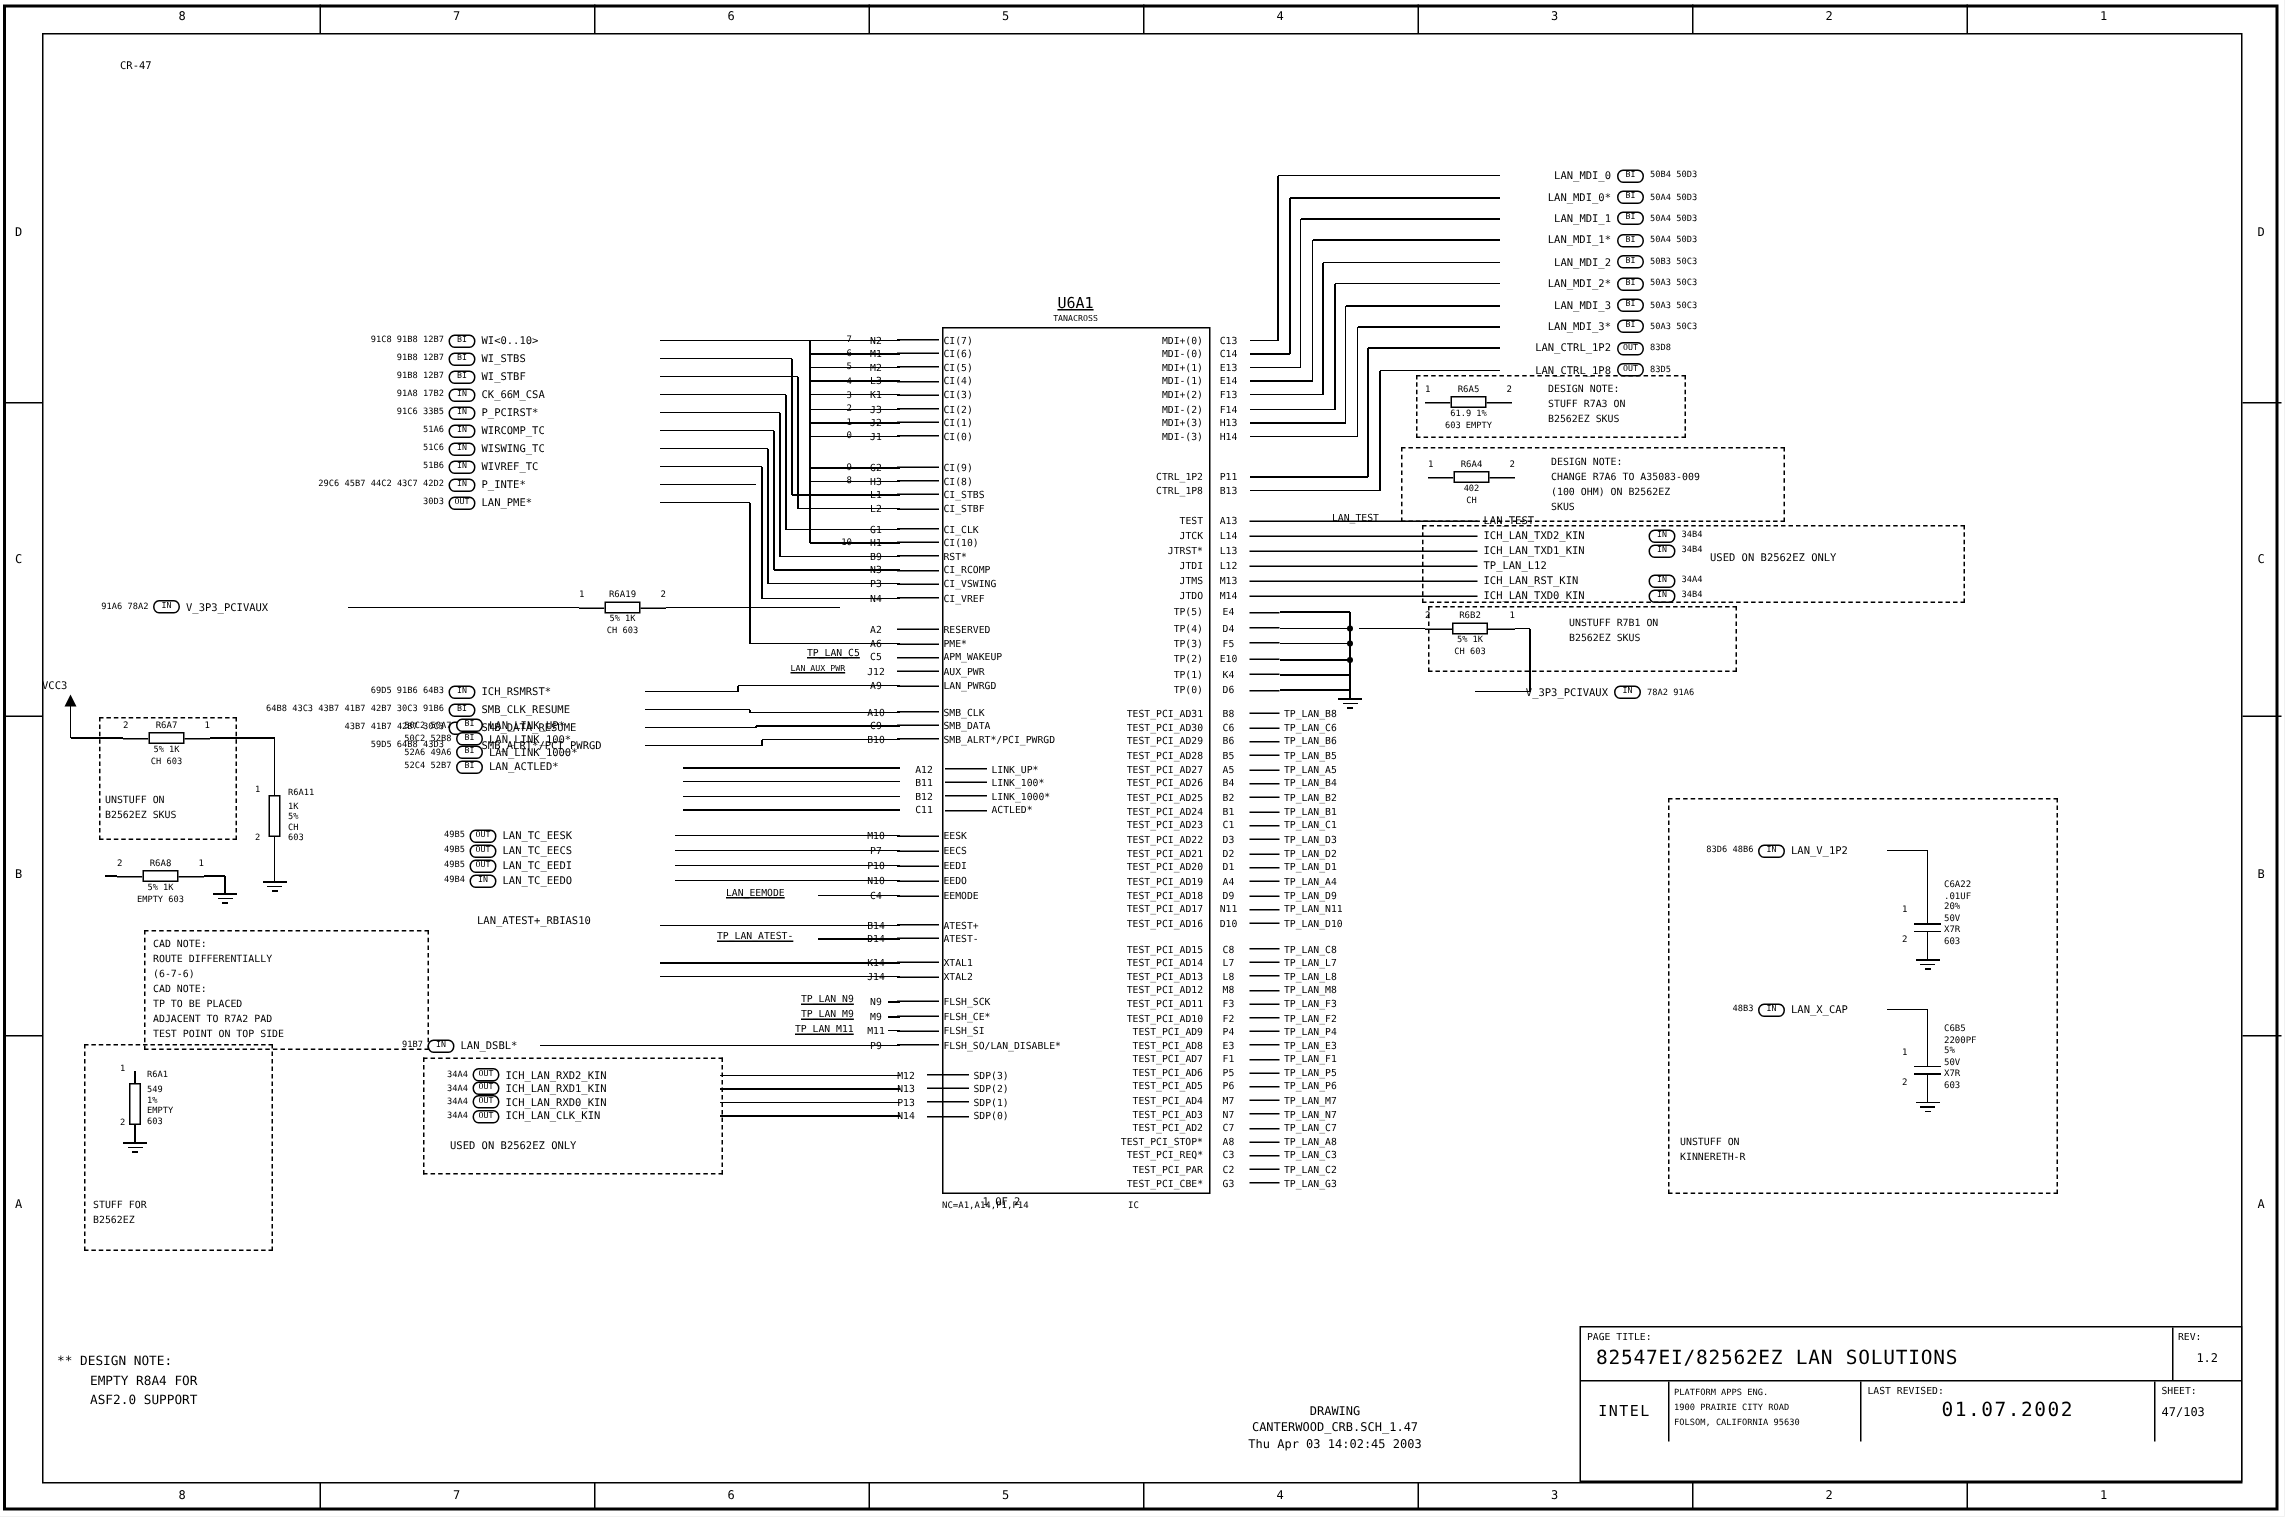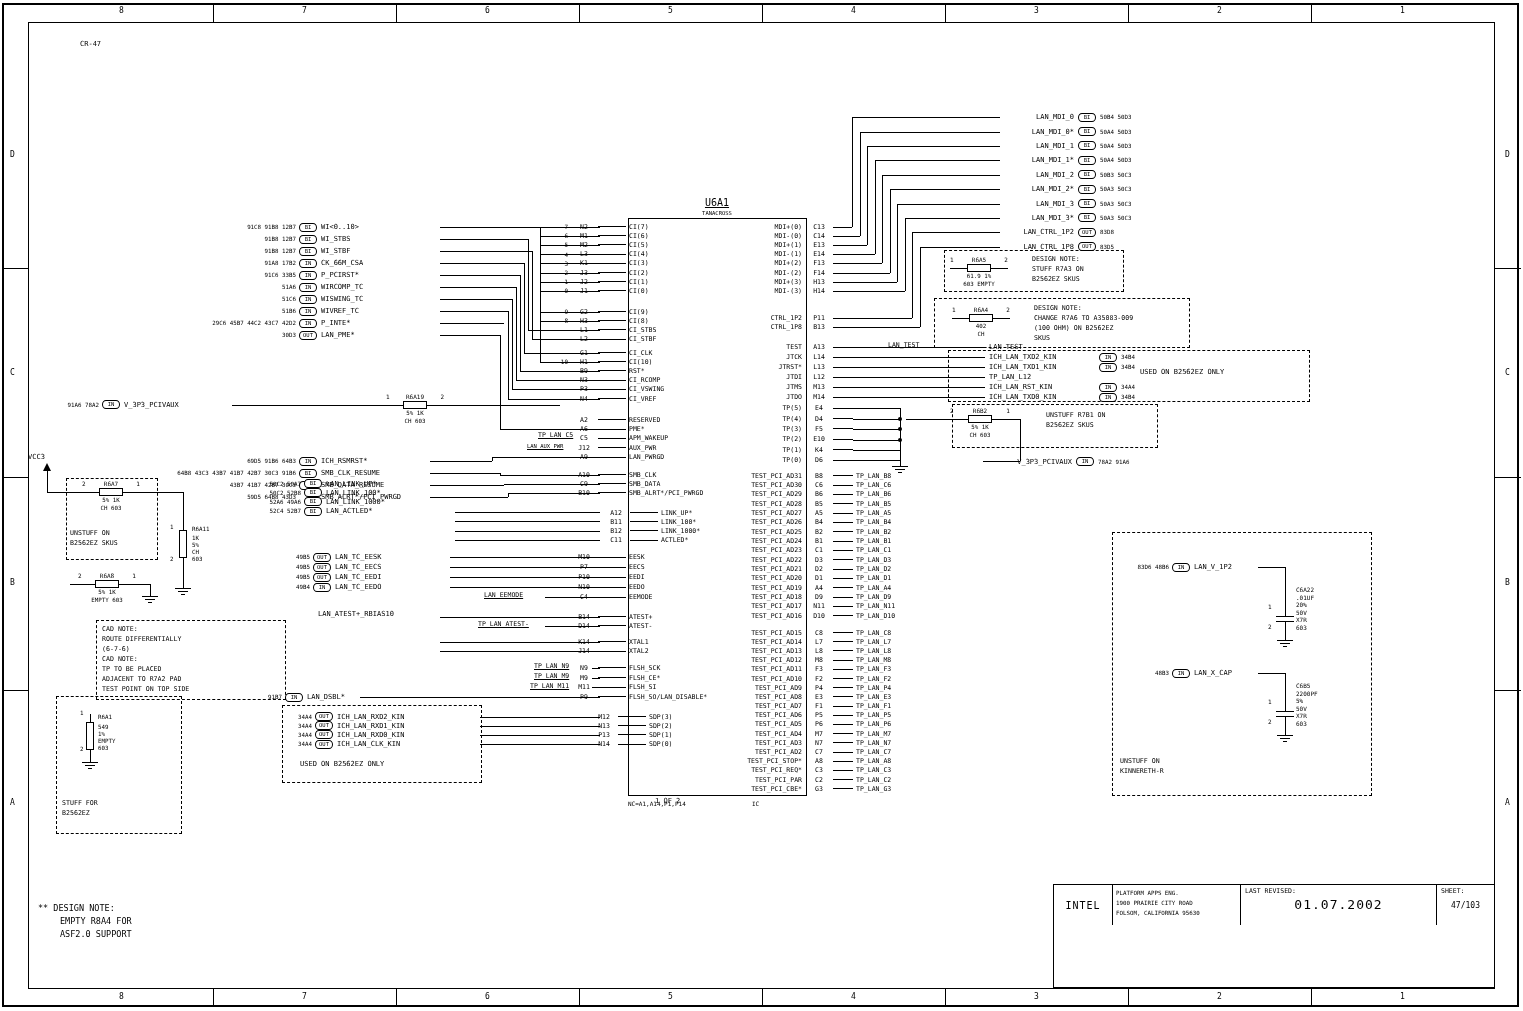--- a/index.html
+++ b/index.html
@@ -54,21 +54,21 @@
   .tb .r2 .l{flex:1;padding:2px 4px}
   .tb .r2 .big{font-size:13px;padding-left:6px;padding-top:3px;letter-spacing:.5px}
   .tb .rev{width:46px;border-left:1px solid #000;padding:2px 3px}
   .tb .rev .v{font-size:8px;text-align:center;padding-top:6px}
   .tb .r3{height:40px;display:flex}
   .c-intel{width:58px;display:flex;align-items:center;justify-content:center;font-size:10px;letter-spacing:1px}
   .c-addr{width:128px;border-left:1px solid #000;font-size:5.8px;padding:3px;line-height:1.75}
   .c-last{width:196px;border-left:1px solid #000;font-size:6.5px;padding:2px 4px}
   .c-last .v{font-size:13px;text-align:center;padding-top:2px;letter-spacing:1px}
   .c-sheet{flex:1;border-left:1px solid #000;font-size:6.5px;padding:2px 4px}
-  .c-sheet .v{font-size:8px;text-align:center;padding-top:6px}
+  .c-sheet .v{font-size:8px;text-align:left;padding-top:6px}
   .drawing{position:absolute;left:790px;top:936px;width:200px;text-align:center;font-size:8px;line-height:1.35}
   .bnote{position:absolute;left:38px;top:902px;font-size:8.5px;line-height:1.55}
   .bnote .ind{padding-left:22px}
   svg.wires{position:absolute;left:0;top:0;pointer-events:none}
 </style>
 </head>
 <body>
 
 <div class="sheet">
 
@@ -1401,22 +1401,37 @@
         <div class="nline">603</div>
       </div>
   </div>
 
   <div class="bnote">
     <div>** DESIGN NOTE:</div>
     <div class="ind">EMPTY R8A4 FOR</div>
     <div class="ind">ASF2.0 SUPPORT</div>
   </div>
 
+  <div class="drawing">
+    <div class="dl">DRAWING</div>
+    <div>CANTERWOOD_CRB.SCH_1.47</div>
+    <div>Thu Apr 03 14:02:45 2003</div>
+  </div>
 
   <div class="tb">
+    <div class="r2">
+      <div class="l">
+        <div class="lab">PAGE TITLE:</div>
+        <div class="big">82547EI/82562EZ LAN SOLUTIONS</div>
+      </div>
+      <div class="rev">
+        <div class="lab">REV:</div>
+        <div class="v">1.2</div>
+      </div>
+    </div>
     <div class="r3">
       <div class="c-intel">INTEL</div>
       <div class="c-addr">
         <div>PLATFORM APPS ENG.</div>
         <div>1900 PRAIRIE CITY ROAD</div>
         <div>FOLSOM, CALIFORNIA 95630</div>
       </div>
       <div class="c-last">
         <div class="lab">LAST REVISED:</div>
         <div class="v">01.07.2002</div>

